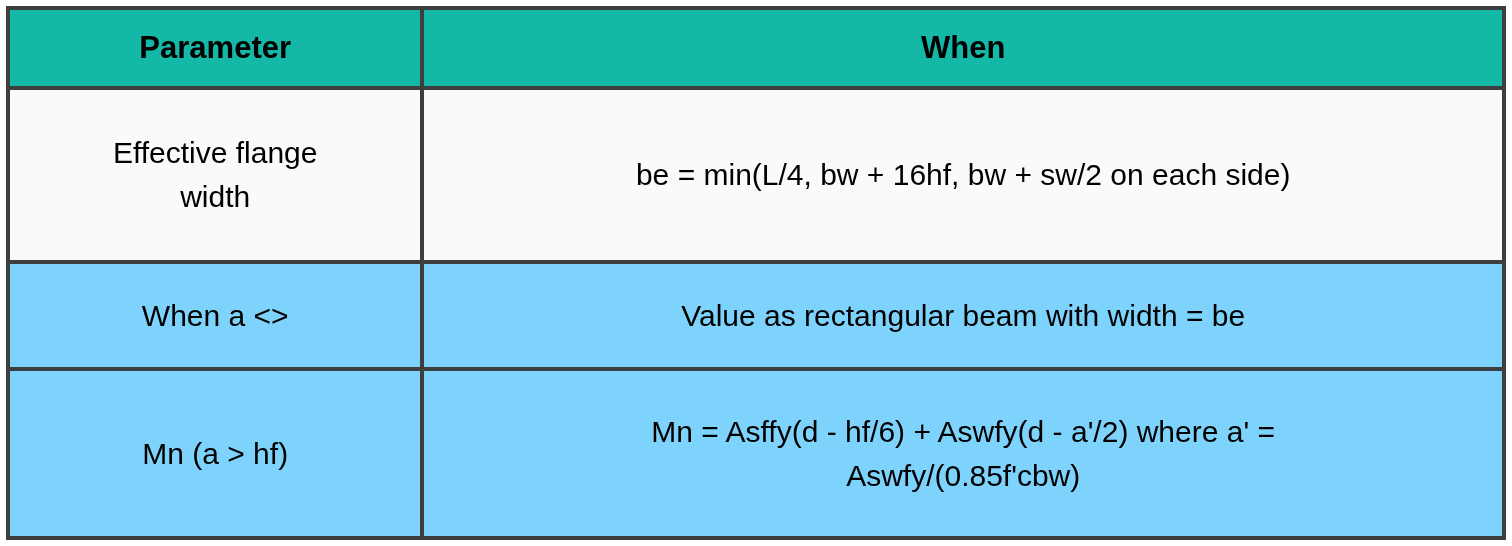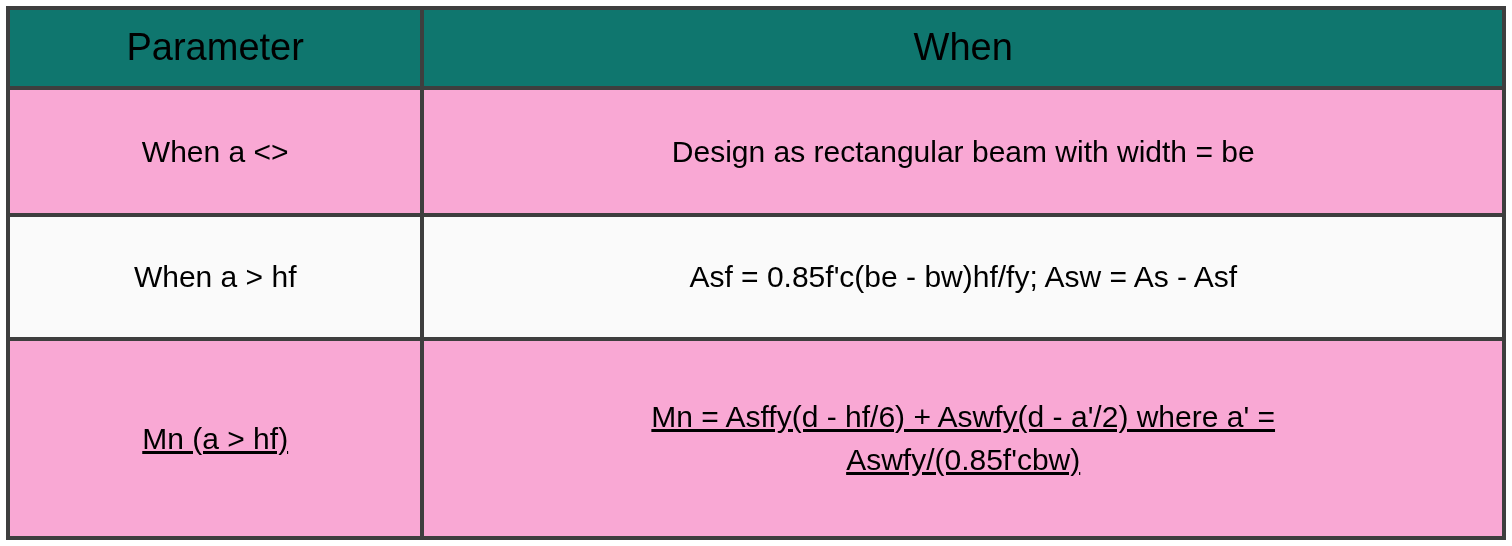--- a/index.html
+++ b/index.html
@@ -29,61 +29,62 @@
   .param-table td {
     border: 4px solid #3e3e3e;
     text-align: center;
     vertical-align: middle;
     padding: 6px 24px;
     box-sizing: border-box;
     white-space: pre-line;
     line-height: 1.45;
   }
   .param-table th {
-    background: #0f766e;
-    font-size: 38px;
-    font-weight: normal;
+    background: #14b8a6;
+    font-size: 31px;
+    font-weight: bold;
   }
   .param-table td {
     font-size: 30px;
     font-weight: normal;
   }
   .param-table col.c-param { width: 27.7%; }
   .param-table col.c-value { width: 72.3%; }
   tr.row-odd  td { background: #fafafa; }
-  tr.row-even td { background: #f9a8d4; }
+  tr.row-even td { background: #7dd3fc; }
   tr.r-head { height: 80px; }
   tr.r-0 { height: 136px; }
   tr.r-1 { height: 84px; }
   tr.r-2 { height: 82px; }
-  tr.r-3 { height: 132px; text-decoration: underline; }
+  tr.r-3 { height: 132px; }
 </style>
 </head>
 <body>
 
 <div class="table-frame">
   <table class="param-table">
     <colgroup>
       <col class="c-param">
       <col class="c-value">
     </colgroup>
     <thead>
       <tr class="r-head">
         <th>Parameter</th>
         <th>When</th>
       </tr>
     </thead>
     <tbody>
+      <tr class="r-0 row-odd">
+        <td>Effective flange
+width</td>
+        <td>be = min(L/4, bw + 16hf, bw + sw/2 on each side)</td>
+      </tr>
       <tr class="r-1 row-even">
         <td>When a &lt;&gt;</td>
-        <td>Design as rectangular beam with width = be</td>
-      </tr>
-      <tr class="r-2 row-odd">
-        <td>When a &gt; hf</td>
-        <td>Asf = 0.85f'c(be - bw)hf/fy; Asw = As - Asf</td>
+        <td>Value as rectangular beam with width = be</td>
       </tr>
       <tr class="r-3 row-even">
         <td>Mn (a &gt; hf)</td>
         <td>Mn = Asffy(d - hf/6) + Aswfy(d - a'/2) where a' =
 Aswfy/(0.85f'cbw)</td>
       </tr>
     </tbody>
   </table>
 </div>
 

